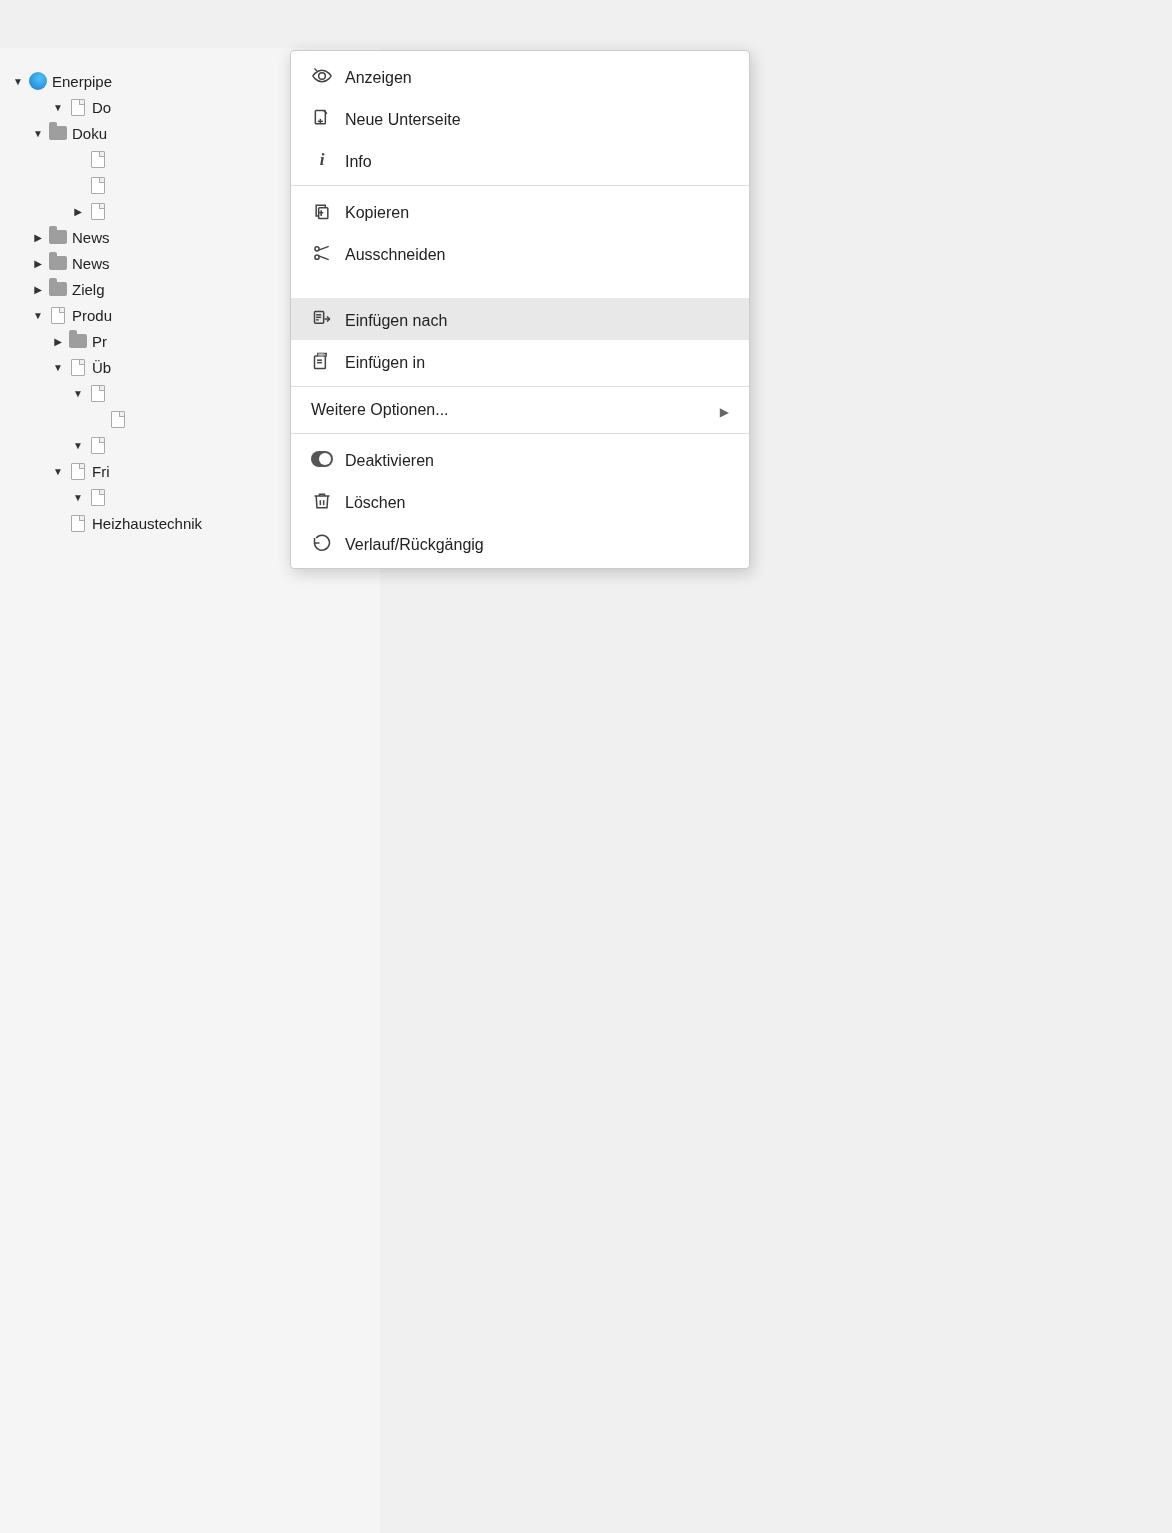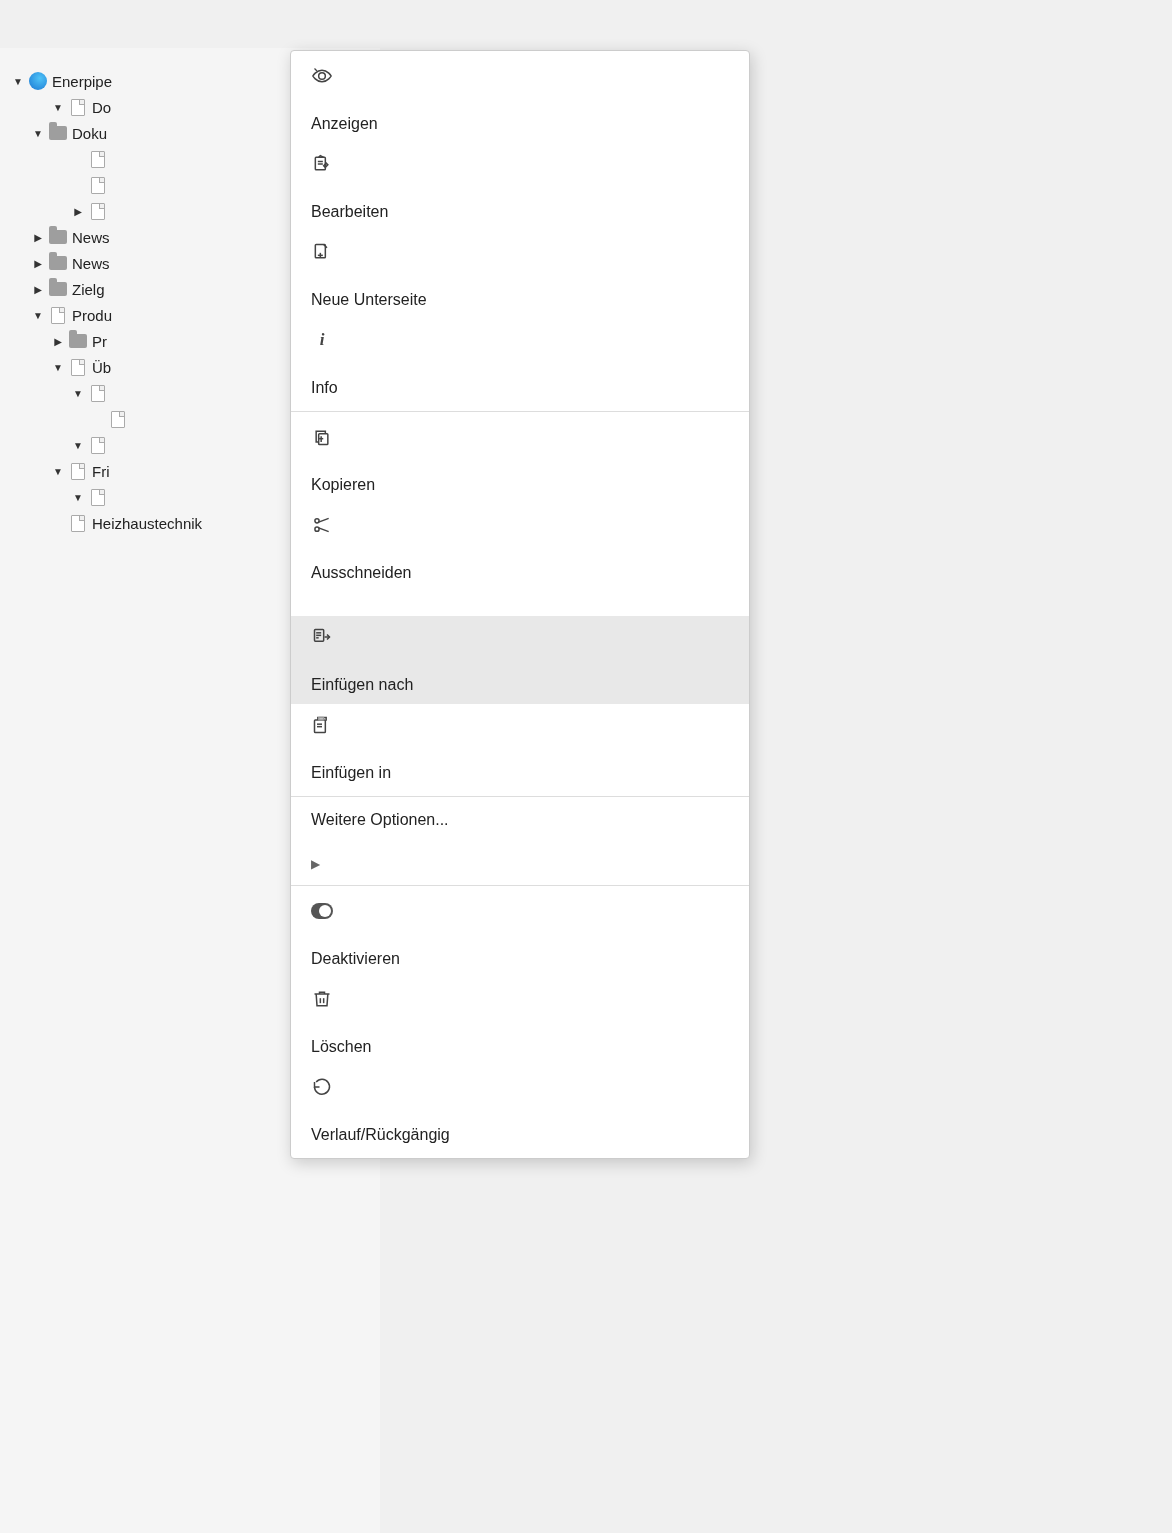--- a/index.html
+++ b/index.html
@@ -114,27 +114,26 @@
       background: #fff;
       border: 1px solid #ccc;
       border-radius: 4px;
       box-shadow: 2px 4px 16px rgba(0,0,0,0.18);
       z-index: 100;
       padding: 4px 0;
     }
 
     .menu-item {
       display: flex;
-      align-items: flex-start;
+      align-items: flex-end;
       padding: 10px 20px;
       cursor: pointer;
       font-size: 16px;
       color: #222;
-      gap: 28px;
-      flex-direction: column;
+      gap: 12px;
     }
 
     .menu-item.highlighted {
       background: #e8e8e8;
       margin-top: 24px;
     }
 
     .menu-divider {
       height: 1px;
       background: #ddd;
@@ -349,32 +348,20 @@
     <span class="menu-icon">
       <svg class="menu-svg-icon" viewBox="0 0 24 24" fill="none" stroke="#444" stroke-width="1.8">
         <circle cx="12" cy="12" r="4"></circle>
         <path d="M1 12s4-7 11-7 11 7 11 7-4 7-11 7S1 12 1 12z"></path>
         <path d="M3 3 L6 6" stroke="#444" stroke-width="1.5"></path>
       </svg>
     </span>
     <span class="menu-label">Anzeigen</span>
   </div>
 
-  <div class="menu-item">
-    <span class="menu-icon">
-      <svg class="menu-svg-icon" viewBox="0 0 24 24" fill="none" stroke="#444" stroke-width="1.8">
-        <rect x="4" y="4" width="12" height="15" rx="1"></rect>
-        <path d="M8 4 L10 2 L14 4"></path>
-        <line x1="7" y1="9" x2="13" y2="9"></line>
-        <line x1="7" y1="12" x2="13" y2="12"></line>
-        <path d="M14 14 l3 -3 l2 2 l-3 3z" stroke="#444" fill="none"></path>
-      </svg>
-    </span>
-    <span class="menu-label">Bearbeiten</span>
-  </div>
 
   <div class="menu-item">
     <span class="menu-icon">
       <svg class="menu-svg-icon" viewBox="0 0 24 24" fill="none" stroke="#444" stroke-width="1.8">
         <rect x="4" y="3" width="12" height="16" rx="1"></rect>
         <path d="M14 3 l4 4"></path>
         <line x1="10" y1="13" x2="10" y2="19"></line>
         <line x1="7" y1="16" x2="13" y2="16"></line>
       </svg>
     </span>

